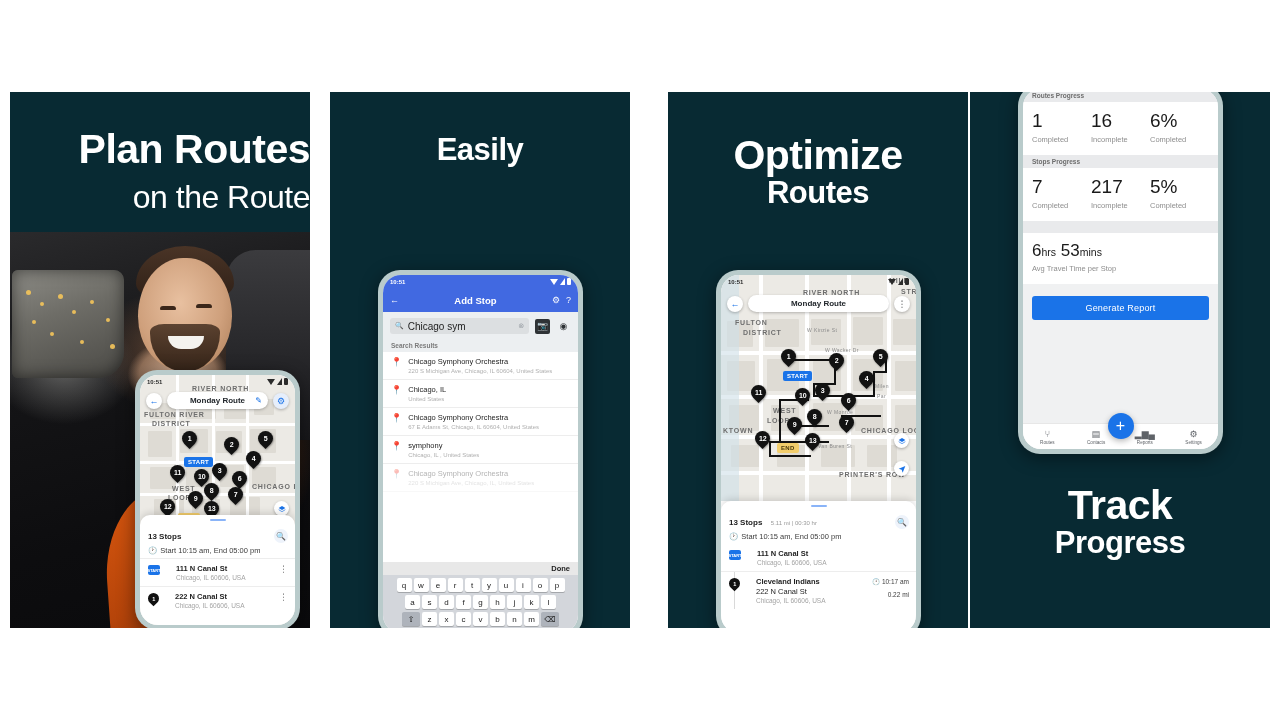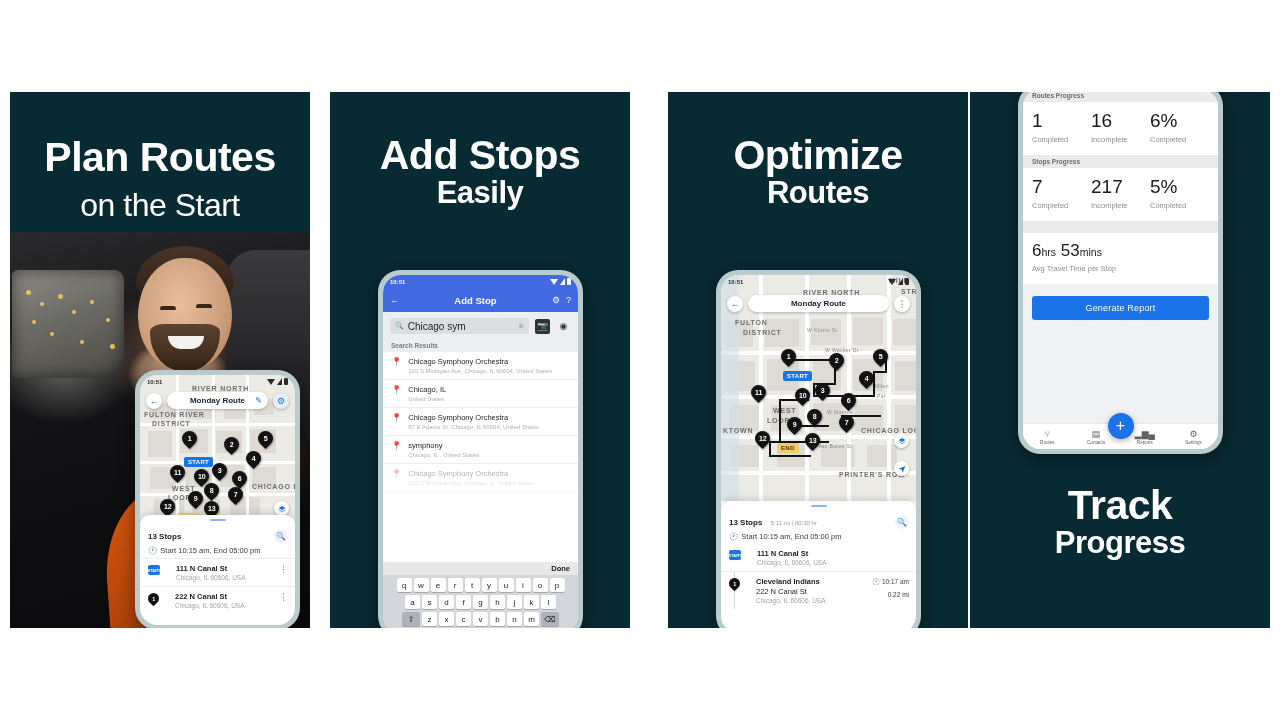--- a/index.html
+++ b/index.html
@@ -256,23 +256,23 @@
     display:flex;align-items:center;justify-content:center;font-size:16px;font-weight:300;
     box-shadow:0 2px 6px rgba(0,0,0,.3);
   }
 </style>
 </head>
 <body>
 
 <div class="stage">
 
   <div class="panel" id="panel-1">
-    <div class="headline" style="top:44px;">
+    <div class="headline" style="top:36px;text-align:right;">
       <span class="l1">Plan Routes</span>
-      <span class="sub">on the Start</span>
+      <span class="sub">on the Route</span>
     </div>
 
     <div class="photo">
       <div class="window"></div>
       <div class="bokeh" style="left:16px;top:58px;width:5px;height:5px;"></div>
       <div class="bokeh" style="left:30px;top:70px;width:4px;height:4px;"></div>
       <div class="bokeh" style="left:48px;top:62px;width:5px;height:5px;"></div>
       <div class="bokeh" style="left:62px;top:78px;width:4px;height:4px;"></div>
       <div class="bokeh" style="left:22px;top:88px;width:4px;height:4px;"></div>
       <div class="bokeh" style="left:80px;top:68px;width:4px;height:4px;"></div>
@@ -428,21 +428,20 @@
             </div>
             <div class="kebab">⋮</div>
           </div>
         </div>
       </div>
     </div>
   </div>
 
   <div class="panel" id="panel-2">
     <div class="headline" style="top:42px;">
-      <span class="l1">Add Stops</span>
       <span class="l2">Easily</span>
     </div>
 
     <div class="phone" style="left:48px; top:178px; width:205px; height:368px;">
       <div class="screen">
         <div class="statusbar" style="background:#4169e1;">
           <span>10:51</span>
           <span class="icons">
             <span class="sb-tri"></span>
             <span class="sb-sig"></span>

